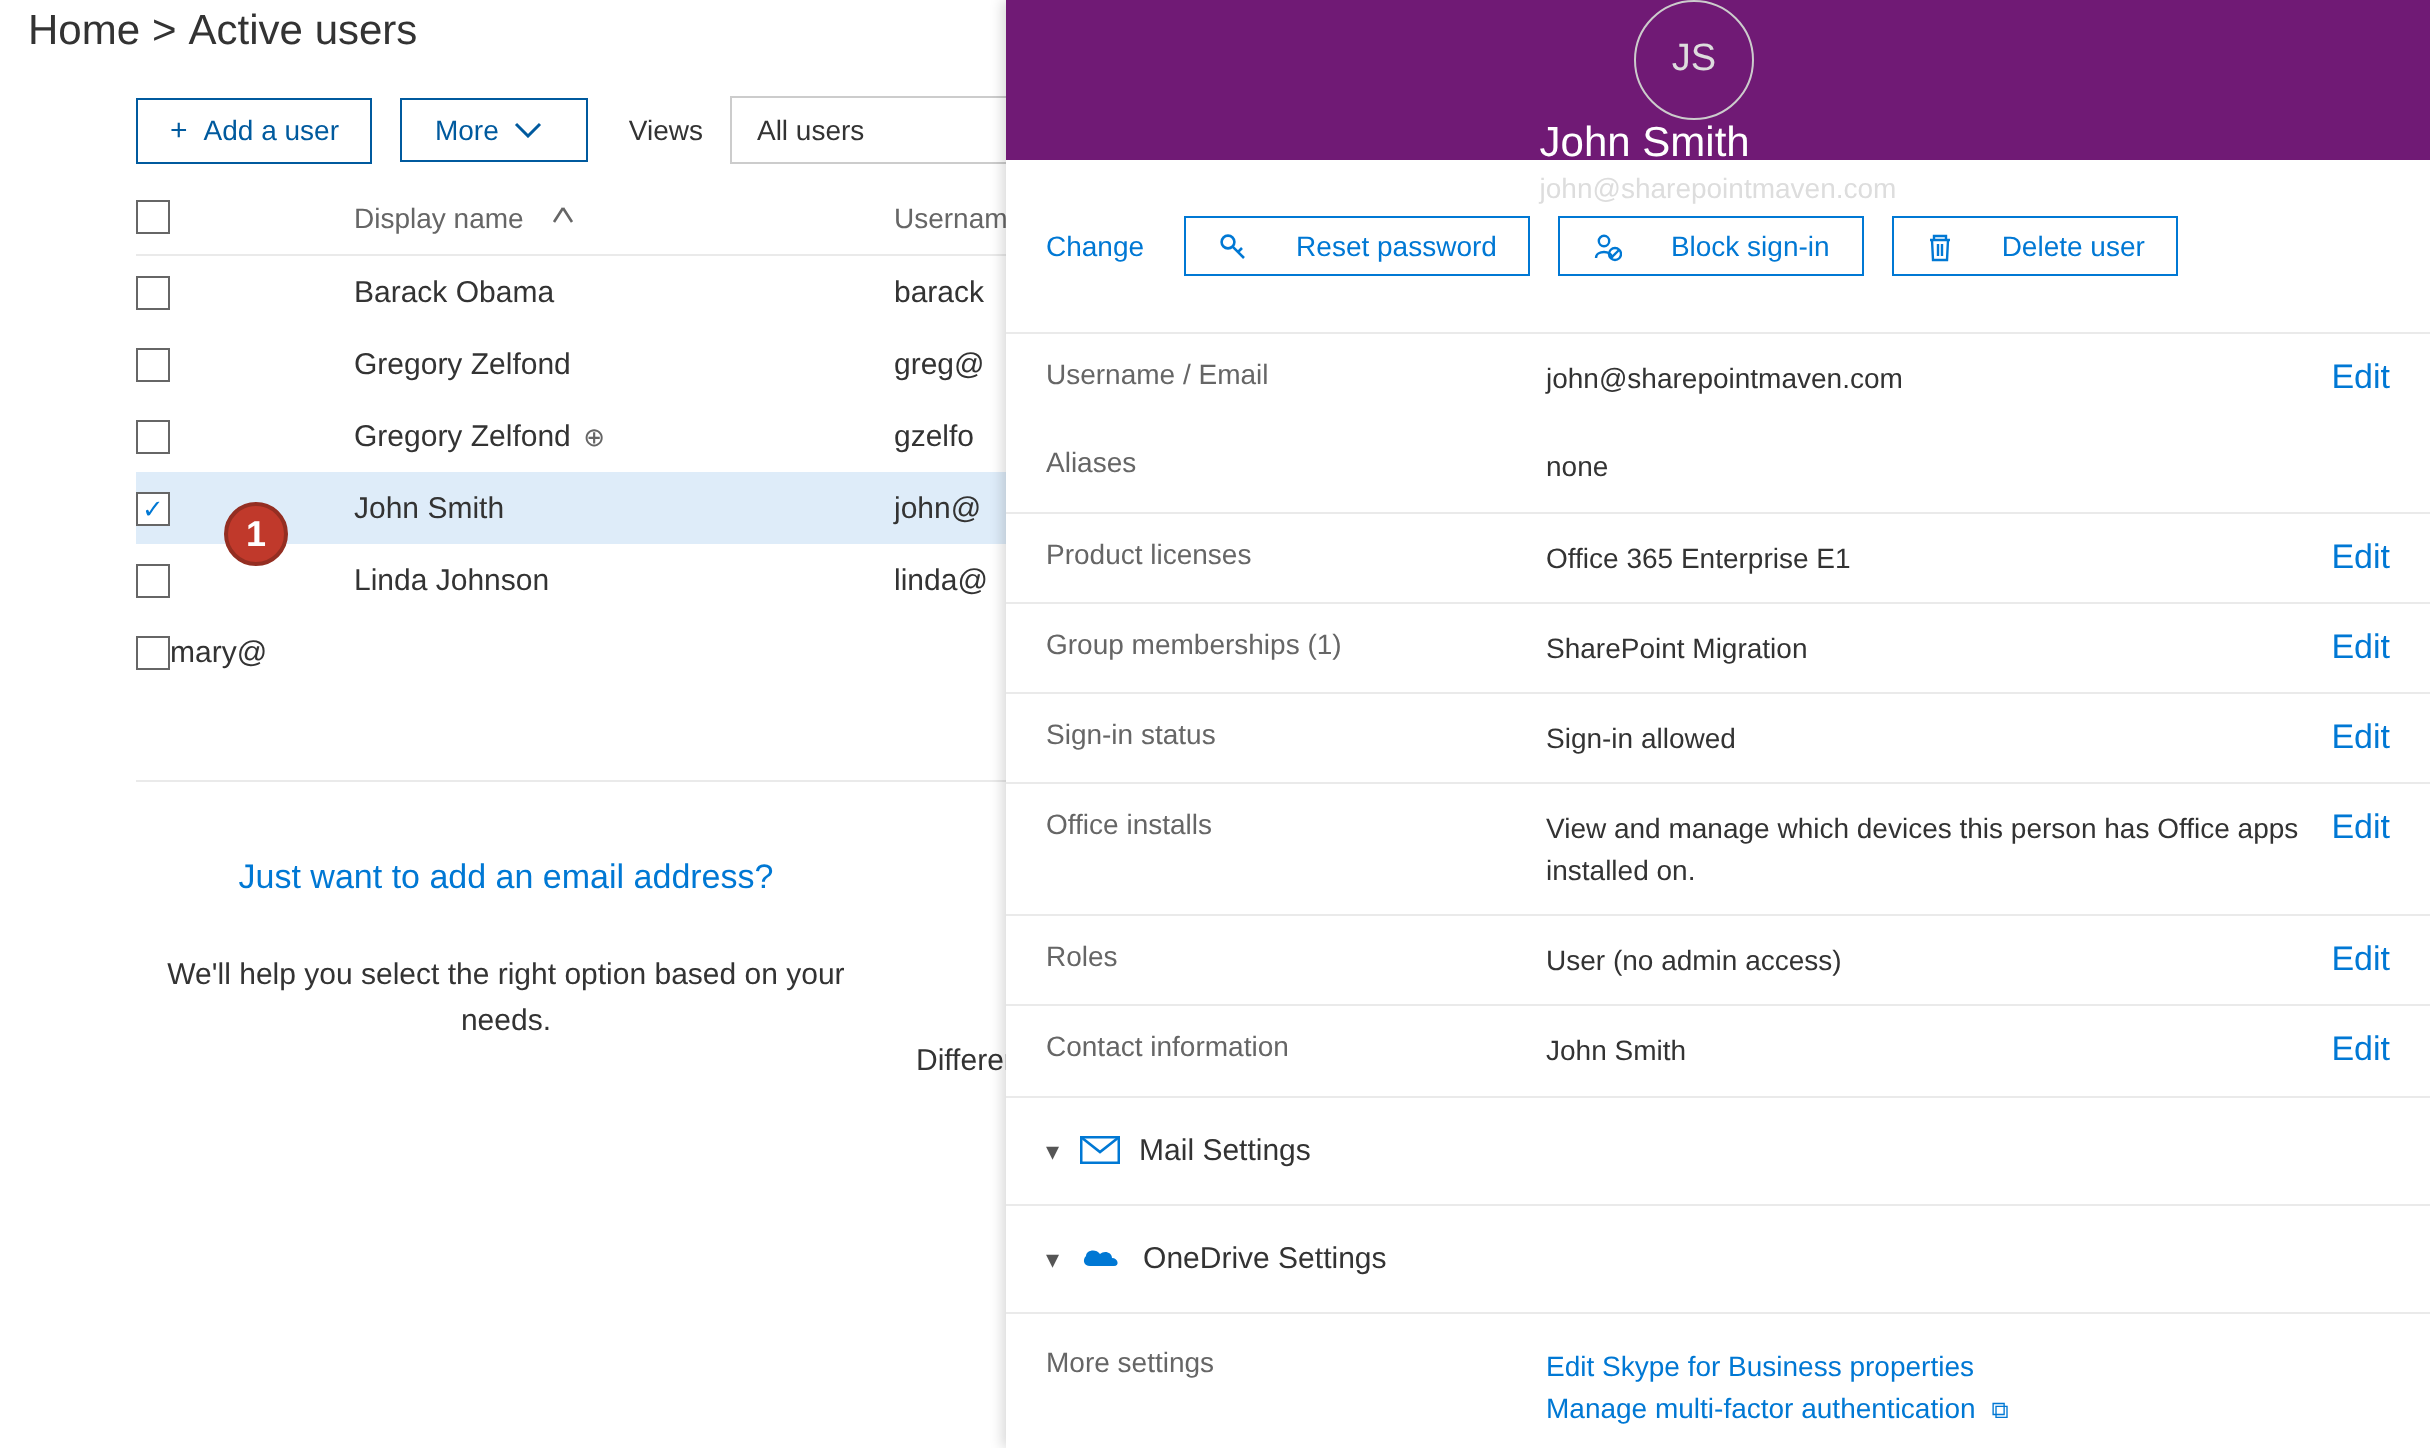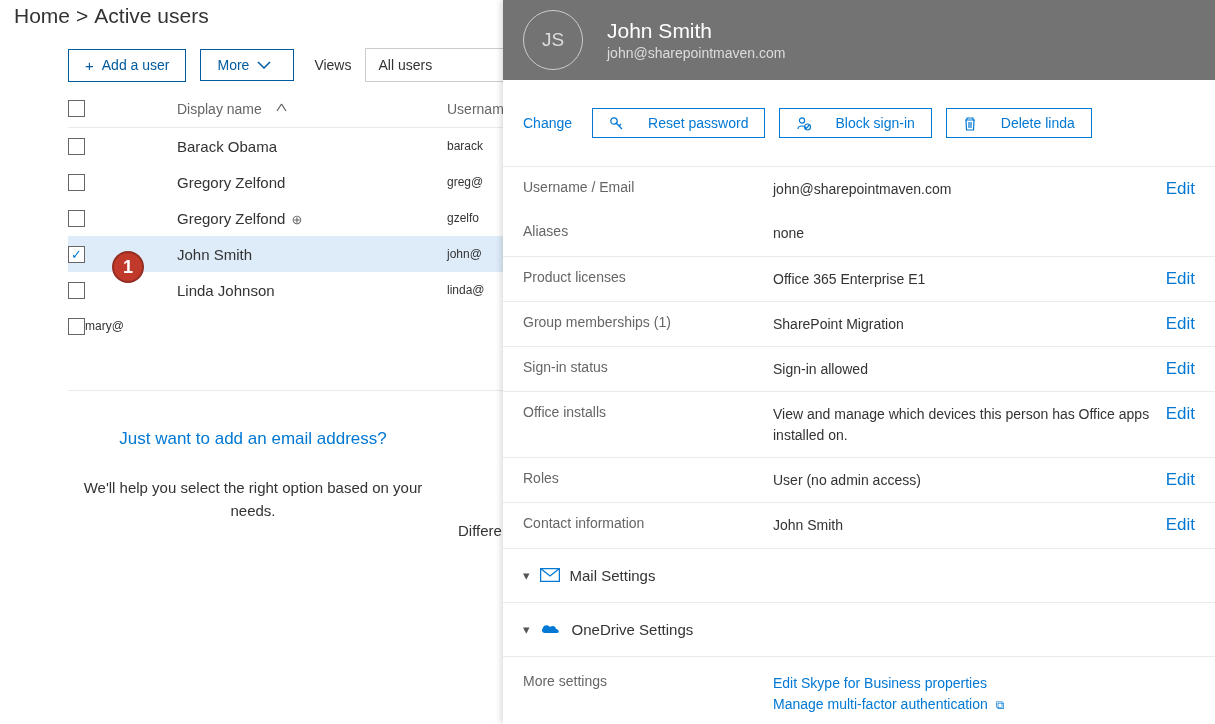--- a/index.html
+++ b/index.html
@@ -44,42 +44,42 @@
   display: flex; align-items: center; justify-content: center;
 }
 .chk.checked::after { content: "✓"; font-size: 13px; color: #0078d4; line-height: 1; }
 .th-col { color: #666; font-size: 14px; }
 .col-name { margin-left: 92px; width: 270px; display: flex; align-items: center; gap: 14px; }
 .col-user { }
 .sort-caret { display:inline-block; }
 .tr { display: flex; align-items: center; height: 36px; }
 .tr.selected { background: #deecf9; }
 .td-name { margin-left: 92px; width: 270px; font-size: 15px; color: #333; }
-.td-user { font-size: 12px; color: #333; }
+.td-user { font-size: 15px; color: #333; }
 .globe { font-size: 13px; color: #666; margin-left: 2px; }
 .divider { border-top: 1px solid #eaeaea; margin: 46px 0 0 54px; }
 .helper { margin: 38px 0 0 54px; text-align: center; }
 .helper-title { color: #0078d4; font-size: 17px; margin-bottom: 28px; }
 .helper-sub { color: #333; font-size: 15px; line-height: 1.5; }
 .helper-sub2 { position: absolute; left: 458px; top: 522px; font-size: 15px; color: #333; }
 
 
 .badge {
   width: 32px; height: 32px; border-radius: 50%; background: #c0392b; color: #fff;
   display: flex; align-items: center; justify-content: center; font-size: 18px; font-weight: 600;
   position: absolute; border: 2px solid #942e22;
 }
 
 
 .panel {
   position: absolute; top: 0; right: 0; width: 712px; height: 724px;
   background: #fff; box-shadow: -2px 0 6px rgba(0,0,0,0.15); display: flex; flex-direction: column;
 }
 .panel-header {
-  background: #737373; color: #fff; height: 80px; display: flex; align-items: center; padding: 0 20px;
+  background: #701a75; color: #fff; height: 80px; display: flex; align-items: center; padding: 0 20px; flex-direction: column;
 }
 .avatar {
   width: 60px; height: 60px; border-radius: 50%; border: 1.5px solid #ccc;
   display: flex; align-items: center; justify-content: center; font-size: 19px; color: #ddd;
   margin-right: 24px; flex-shrink: 0;
 }
 .panel-header .uname { font-size: 21px; font-weight: 400; }
 .panel-header .uemail { font-size: 14px; color: #ddd; margin-top: 2px; }
 .panel-actions {
   display: flex; align-items: center; gap: 14px; padding: 28px 20px; border-bottom: 1px solid #eaeaea;
@@ -220,21 +220,21 @@
           <path d="M2 13 C2 9 10 9 10 13" stroke="#0078d4" fill="none" stroke-width="1.2"></path>
           <circle cx="11.5" cy="11" r="3" stroke="#0078d4" fill="none" stroke-width="1.2"></circle>
           <path d="M9.5 13 L13.5 9" stroke="#0078d4" stroke-width="1.2"></path>
         </svg>
       <span>Block sign-in</span>
     </button>
     <button class="action-btn">
       <svg width="14" height="15">
           <path d="M2 4 L12 4 M4 4 L4 2 L10 2 L10 4 M3 4 L3.5 14 L10.5 14 L11 4 M6 6 L6 12 M8 6 L8 12" stroke="#0078d4" fill="none" stroke-width="1.2"></path>
         </svg>
-      <span>Delete linda</span>
+      <span>Delete user</span>
     </button>
   </div>
 
   <div class="detail-row no-border">
     <div class="dl">Username / Email</div>
     <div class="dv">john@sharepointmaven.com</div>
     <span class="edit-link">Edit</span>
   </div>
   <div class="detail-row">
     <div class="dl">Aliases</div>

